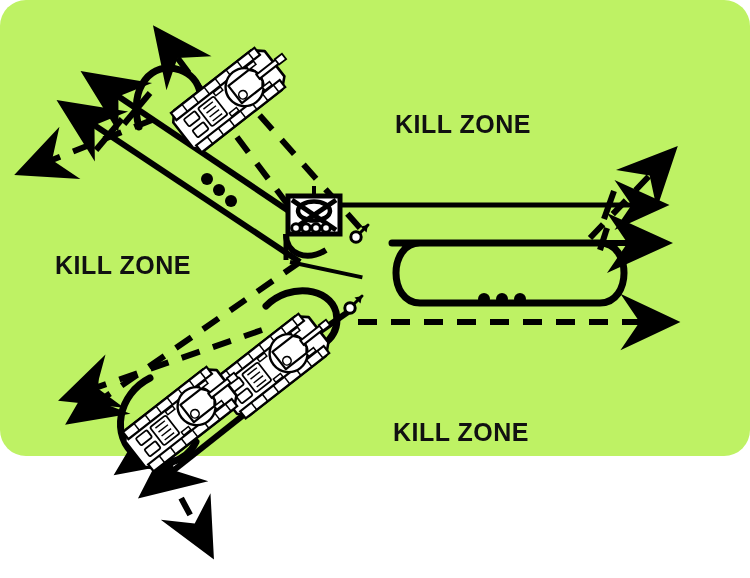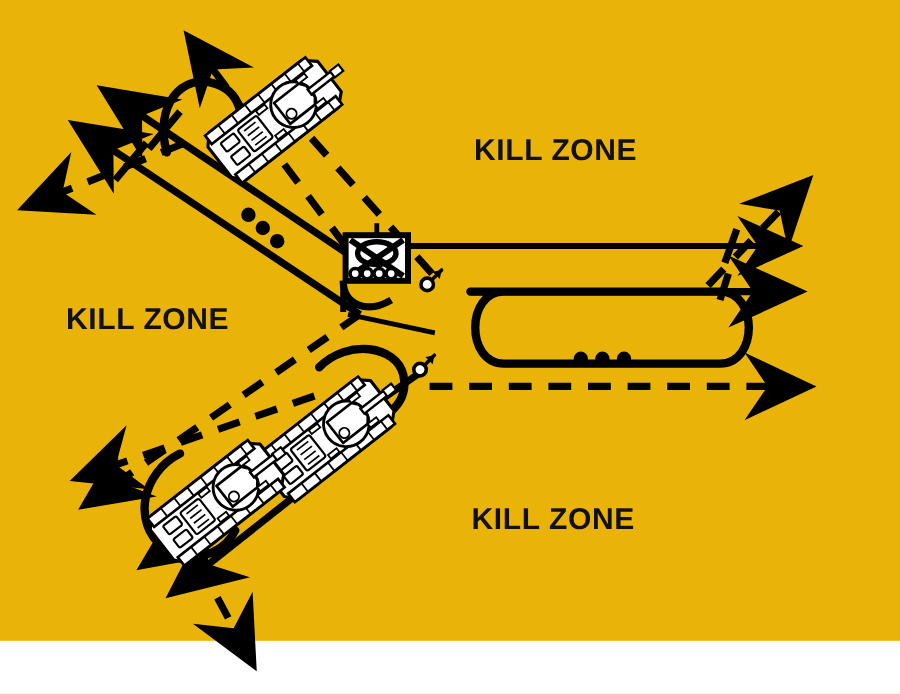--- a/index.html
+++ b/index.html
@@ -1,21 +1,21 @@
 <!DOCTYPE html>
 <html><head>
 <meta charset="utf-8">
 <title>Tactical Diagram</title>
 <style>
   html,body{margin:0;padding:0;background:#ffffff;}
   body{
     font-family:"Liberation Sans", sans-serif;
     width:750px;height:578px;overflow:hidden;position:relative;
   }
-  #diagram-root{position:relative;width:750px;height:534px;background:#eab308;}
+  #diagram-root{position:relative;width:750px;height:456px;background:#bef264;border-radius:26px;}
   svg#tactical-svg{display:block;width:750px;height:578px;}
   .kz-label{
     font-family:"Liberation Sans", sans-serif;
     font-weight:bold;
     font-size:25px;
     letter-spacing:0.5px;
     fill:#111111;
   }
 </style>
 </head>

